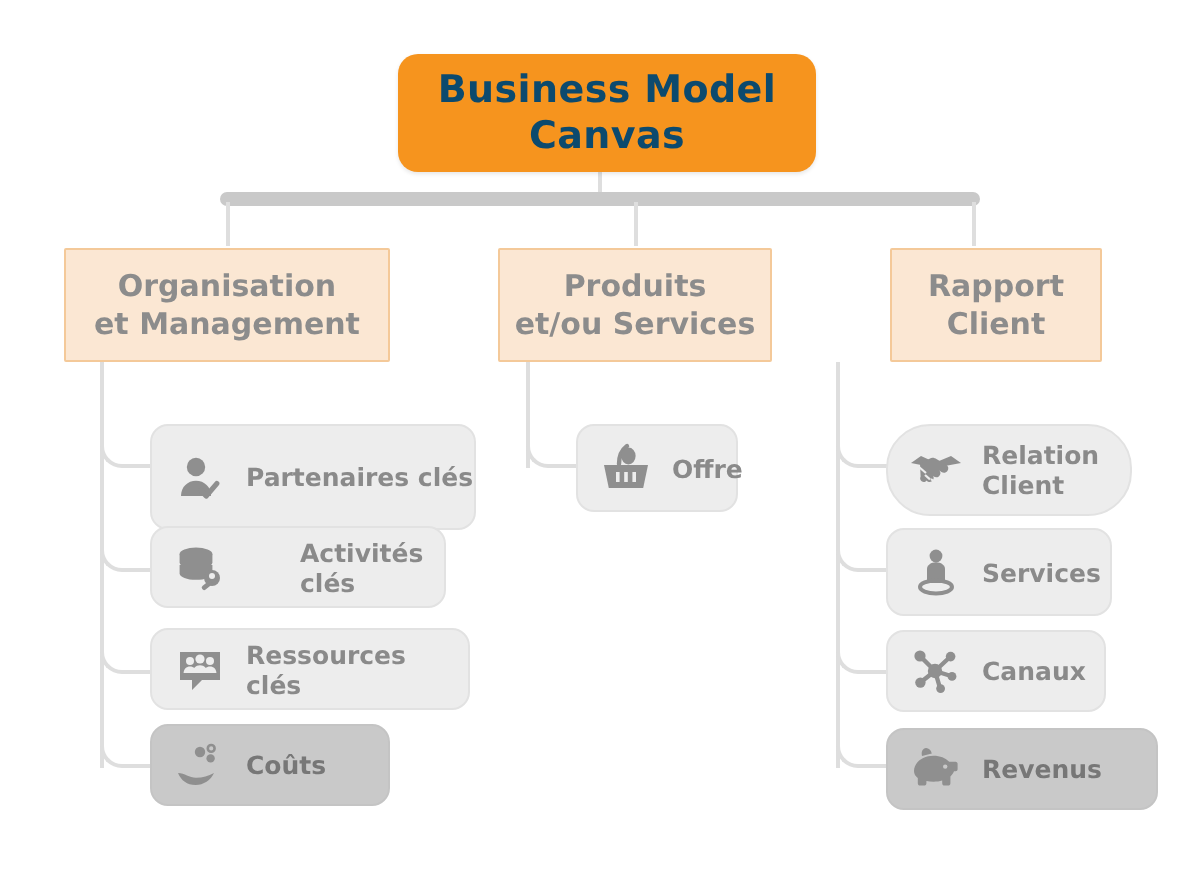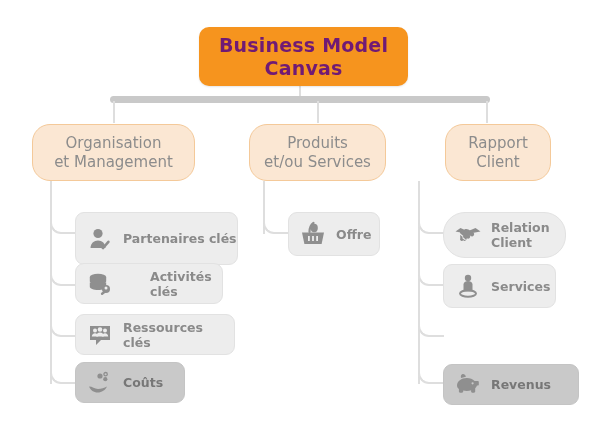--- a/index.html
+++ b/index.html
@@ -37,41 +37,41 @@
     position: absolute;
     width: 2px;
     background: #dedede;
   }
 
   
   .root {
     position: absolute;
     background: #f6941e;
     border-radius: 10px;
-    color: #701a75;
+    color: #0c4a6e;
     font-weight: bold;
     font-size: 19px;
     line-height: 23px;
     letter-spacing: .2px;
     display: flex;
     align-items: center;
     justify-content: center;
     text-align: center;
     box-shadow: 0 1px 2px rgba(0,0,0,.10);
     z-index: 5;
   }
 
   
   .cat {
     position: absolute;
     background: #fbe7d3;
     border: 1px solid #f4c999;
-    border-radius: 18px;
+    border-radius: 1px;
     color: #8c8c8c;
-    font-weight: normal;
+    font-weight: bold;
     font-size: 15px;
     line-height: 19px;
     display: flex;
     align-items: center;
     justify-content: center;
     text-align: center;
     z-index: 4;
   }
 
   
@@ -175,33 +175,33 @@
         <circle cx="13" cy="7.5" r="2.3" fill="#ededed"></circle>
         <circle cx="18" cy="8.5" r="2" fill="#ededed"></circle>
         <path d="M4.8 14.5c0-2 1.4-3.3 3.2-3.3s3.2 1.3 3.2 3.3z" fill="#ededed"></path>
         <path d="M9.2 14.5c0-2.3 1.7-3.9 3.8-3.9s3.8 1.6 3.8 3.9z" fill="#ededed"></path>
         <path d="M14.8 14.5c0-2 1.4-3.3 3.2-3.3s3.2 1.3 3.2 3.3z" fill="#ededed"></path>
       </svg>
     </span>
     <span class="lbl">Ressources clés</span>
   </div>
 
-  <div class="leaf dark" style="left:75px; top:362px; width:110px; height:41px;">
+  <div class="leaf dark" style="left:75px; top:362px; width:120px; height:41px;">
     <span class="ico">
       <svg width="26" height="26" viewBox="0 0 26 26">
         <circle cx="13" cy="6" r="2.6" fill="#8f8f8f"></circle>
         <circle cx="18.6" cy="4.2" r="1.7" fill="none" stroke="#8f8f8f" stroke-width="1.3"></circle>
         <circle cx="18.3" cy="9.2" r="2.1" fill="#8f8f8f"></circle>
         <path d="M2 16.5c3.4 0 5.6 2.4 9 2.4 3.4 0 6.2-1 9-2.4-1.6 3.6-5.2 6-9.2 6-4.3 0-7.2-2.2-8.8-6z" fill="#8f8f8f"></path>
       </svg>
     </span>
     <span class="lbl">Coûts</span>
   </div>
 
-  <div class="leaf" style="left:288px; top:212px; width:92px; height:44px;">
+  <div class="leaf" style="left:288px; top:212px; width:81px; height:44px;">
     <span class="ico">
       <svg width="28" height="28" viewBox="0 0 28 28">
         <path d="M10.5 12c0-4.5 2-7.5 4-9" stroke="#8f8f8f" stroke-width="2.2" fill="none" stroke-linecap="round"></path>
         <ellipse cx="15.2" cy="8" rx="3.6" ry="4.2" fill="#8f8f8f"></ellipse>
         <path d="M3 12.5h22l-2.4 11.5H5.4z" fill="#8f8f8f"></path>
         <rect x="9" y="16" width="1.8" height="5" fill="#ededed"></rect>
         <rect x="13.1" y="16" width="1.8" height="5" fill="#ededed"></rect>
         <rect x="17.2" y="16" width="1.8" height="5" fill="#ededed"></rect>
       </svg>
     </span>
@@ -227,20 +227,34 @@
     <span class="ico">
       <svg width="28" height="28" viewBox="0 0 28 28">
         <circle cx="14" cy="6" r="3.2" fill="#8f8f8f"></circle>
         <path d="M9.5 12.5c0-2 2-3.4 4.5-3.4s4.5 1.4 4.5 3.4v7h-9z" fill="#8f8f8f"></path>
         <ellipse cx="14" cy="21.5" rx="8" ry="3.2" fill="none" stroke="#8f8f8f" stroke-width="2"></ellipse>
       </svg>
     </span>
     <span class="lbl">Services</span>
   </div>
 
+  <div class="leaf" style="left:443px; top:315px; width:110px; height:41px;">
+    <span class="ico">
+      <svg width="28" height="28" viewBox="0 0 28 28">
+        <path d="M13.5 13.5L6 6M13.5 13.5L21 6.5M13.5 13.5L6.5 19M13.5 13.5L21.5 16M13.5 13.5L16 22" stroke="#8f8f8f" stroke-width="2.2"></path>
+        <circle cx="13.5" cy="13.5" r="3.6" fill="#8f8f8f"></circle>
+        <circle cx="6" cy="6" r="2.8" fill="#8f8f8f"></circle>
+        <circle cx="21.3" cy="6.3" r="2.4" fill="#8f8f8f"></circle>
+        <circle cx="6.2" cy="19.3" r="2.6" fill="#8f8f8f"></circle>
+        <circle cx="22" cy="16.2" r="2.2" fill="#8f8f8f"></circle>
+        <circle cx="16.3" cy="22.3" r="2.2" fill="#8f8f8f"></circle>
+      </svg>
+    </span>
+    <span class="lbl">Canaux</span>
+  </div>
 
   <div class="leaf dark" style="left:443px; top:364px; width:136px; height:41px;">
     <span class="ico">
       <svg width="28" height="28" viewBox="0 0 28 28">
         <path d="M7 7c-.5-2 .2-3.6 1.6-3.9 1.5-.3 2.8.8 3.3 2.6z" fill="#8f8f8f"></path>
         <path d="M3 14.5c0-4.3 4.4-7.6 9.8-7.6 3.2 0 6 1.1 7.8 3h3.2c.6 0 1 .5 1 1.1v2.6c0 .6-.4 1-1 1h-.8c-.4 1-1 1.8-1.8 2.6v3.4c0 .7-.5 1.2-1.2 1.2h-1.8c-.6 0-1.1-.5-1.1-1.2v-1.3c-1.3.4-2.7.6-4.3.6-1.3 0-2.5-.2-3.6-.4v1.1c0 .7-.5 1.2-1.2 1.2H6c-.6 0-1.1-.5-1.1-1.2v-2.6C3.7 17.2 3 15.9 3 14.5z" fill="#8f8f8f"></path>
         <circle cx="18.6" cy="12.3" r="1.1" fill="#c9c9c9"></circle>
       </svg>
     </span>
     <span class="lbl">Revenus</span>

